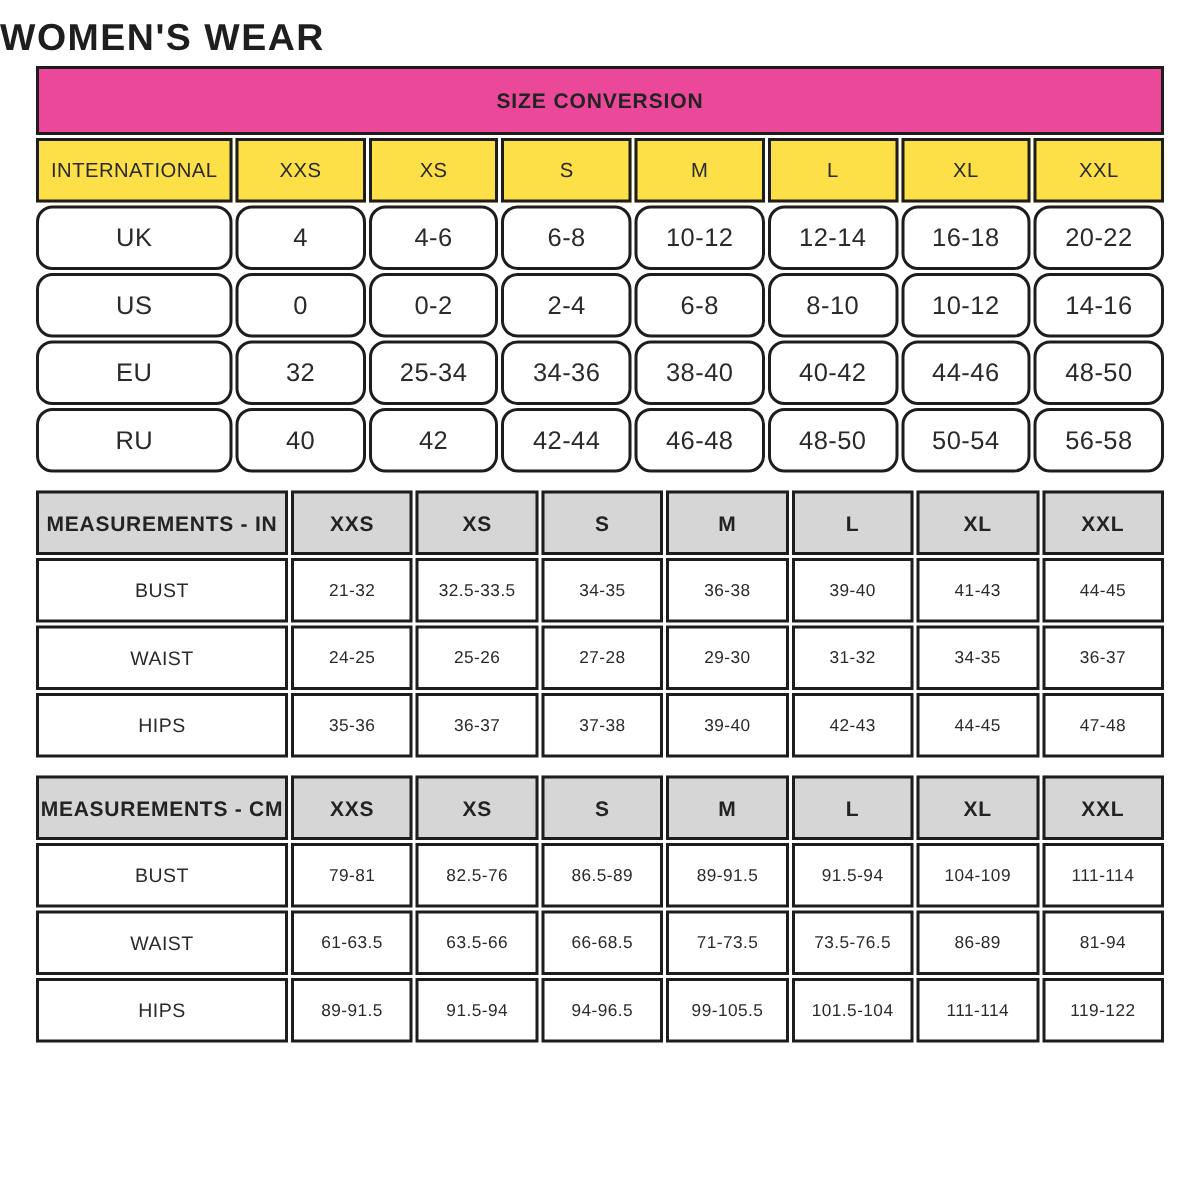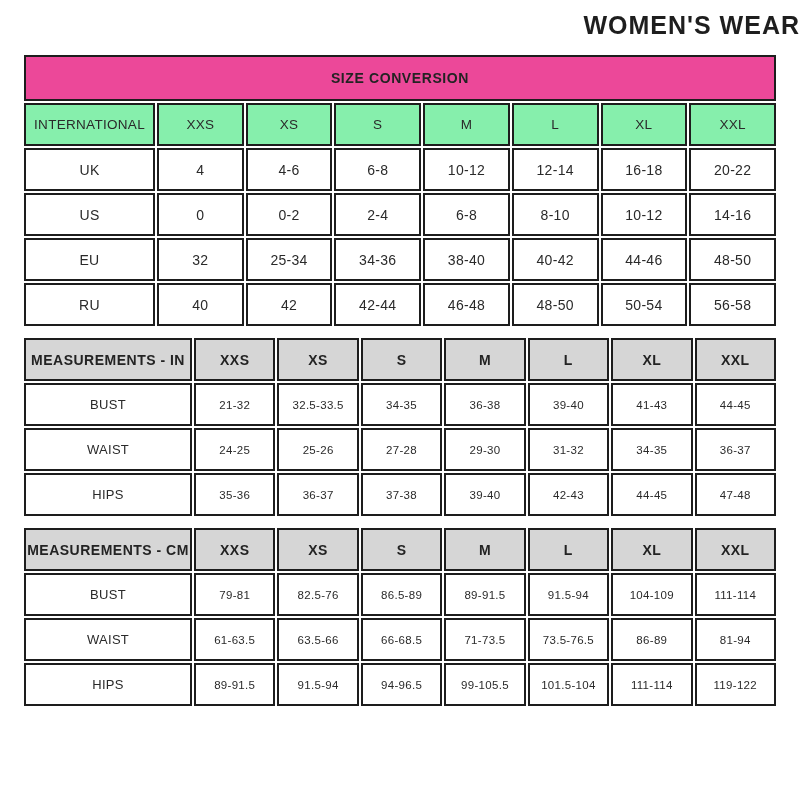--- a/index.html
+++ b/index.html
@@ -6,22 +6,22 @@
   html, body { background: #ffffff; }
   body {
     width: 800px; height: 800px;
     font-family: "Liberation Sans", sans-serif;
     color: #2a2a2a;
     overflow: hidden;
   }
   .page { width: 800px; height: 800px; }
   .title {
     height: 33px;
-    margin: 9px auto 11px;
-    text-align: right;
+    margin: 9px auto 0;
+    text-align: left;
     font-size: 25px;
     line-height: 33px;
     font-weight: 700;
     letter-spacing: 1px;
     color: #1e1e1e;
   }
   table.tbl {
     width: 756px;
     margin: 0 auto 8px;
     table-layout: fixed;
@@ -41,34 +41,34 @@
     background: #ec4899;
     font-size: 14px;
     font-weight: 700;
     letter-spacing: 0.6px;
     color: #232323;
   }
   .tbl col.c-label { width: 131px; }
   .tbl-meas col.c-label { width: 168px; }
   
   .plain-head th.head-cell {
-    background: #86efac;
+    background: #fde047;
     font-weight: 400;
     font-size: 13.5px;
     color: #2a2a2a;
   }
   
   .gray-head th.head-cell {
     background: #d6d6d6;
     font-weight: 700;
     font-size: 14px;
     color: #232323;
     letter-spacing: 0.5px;
   }
-  .plain-head td { font-size: 14px; }
+  .plain-head td { font-size: 17px; border-radius: 11px; }
   .tbl-meas td.label-cell { font-size: 13px; }
   .tbl-meas td.value-cell { font-size: 11.5px; }
 </style>
 </head>
 <body>
 
 <div class="page">
 
   <h1 class="title">WOMEN'S WEAR</h1>
 

